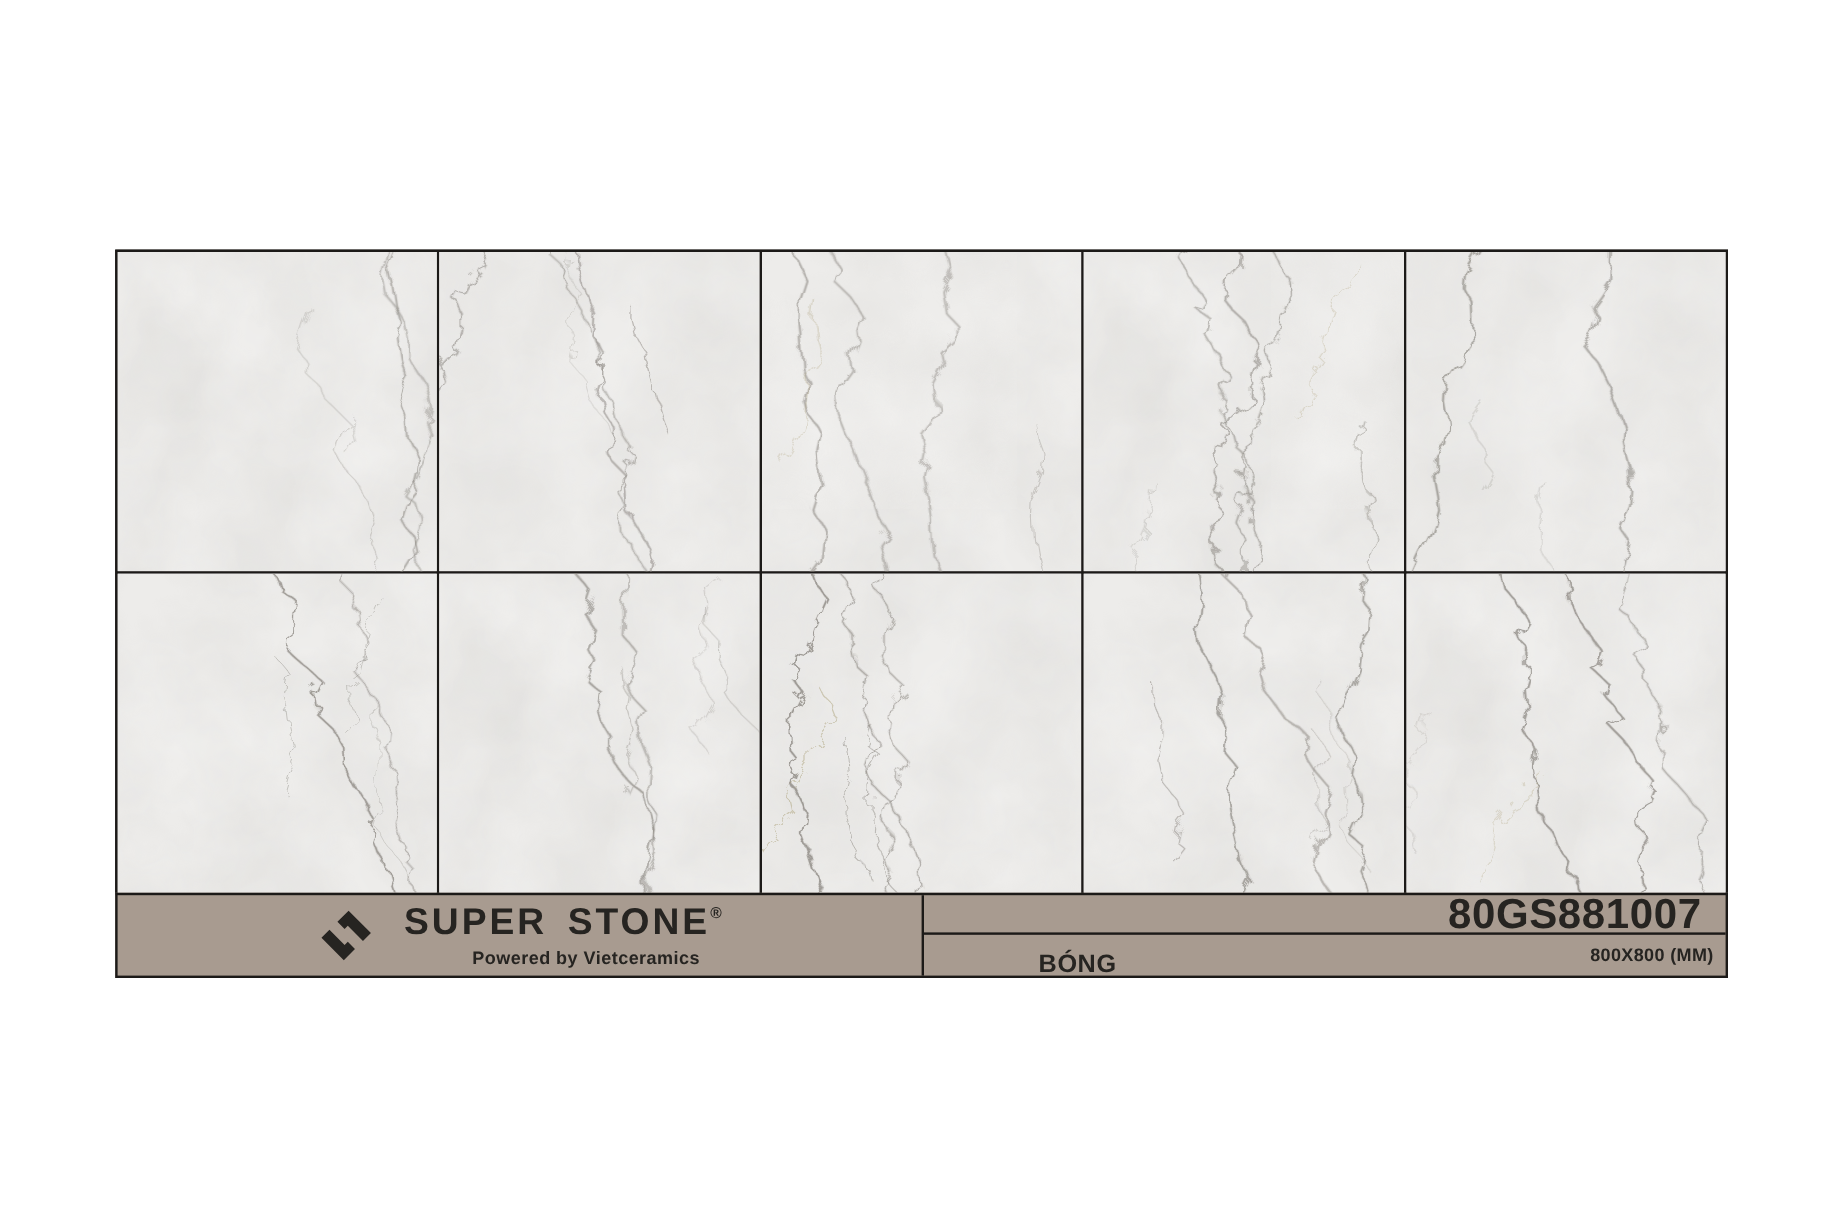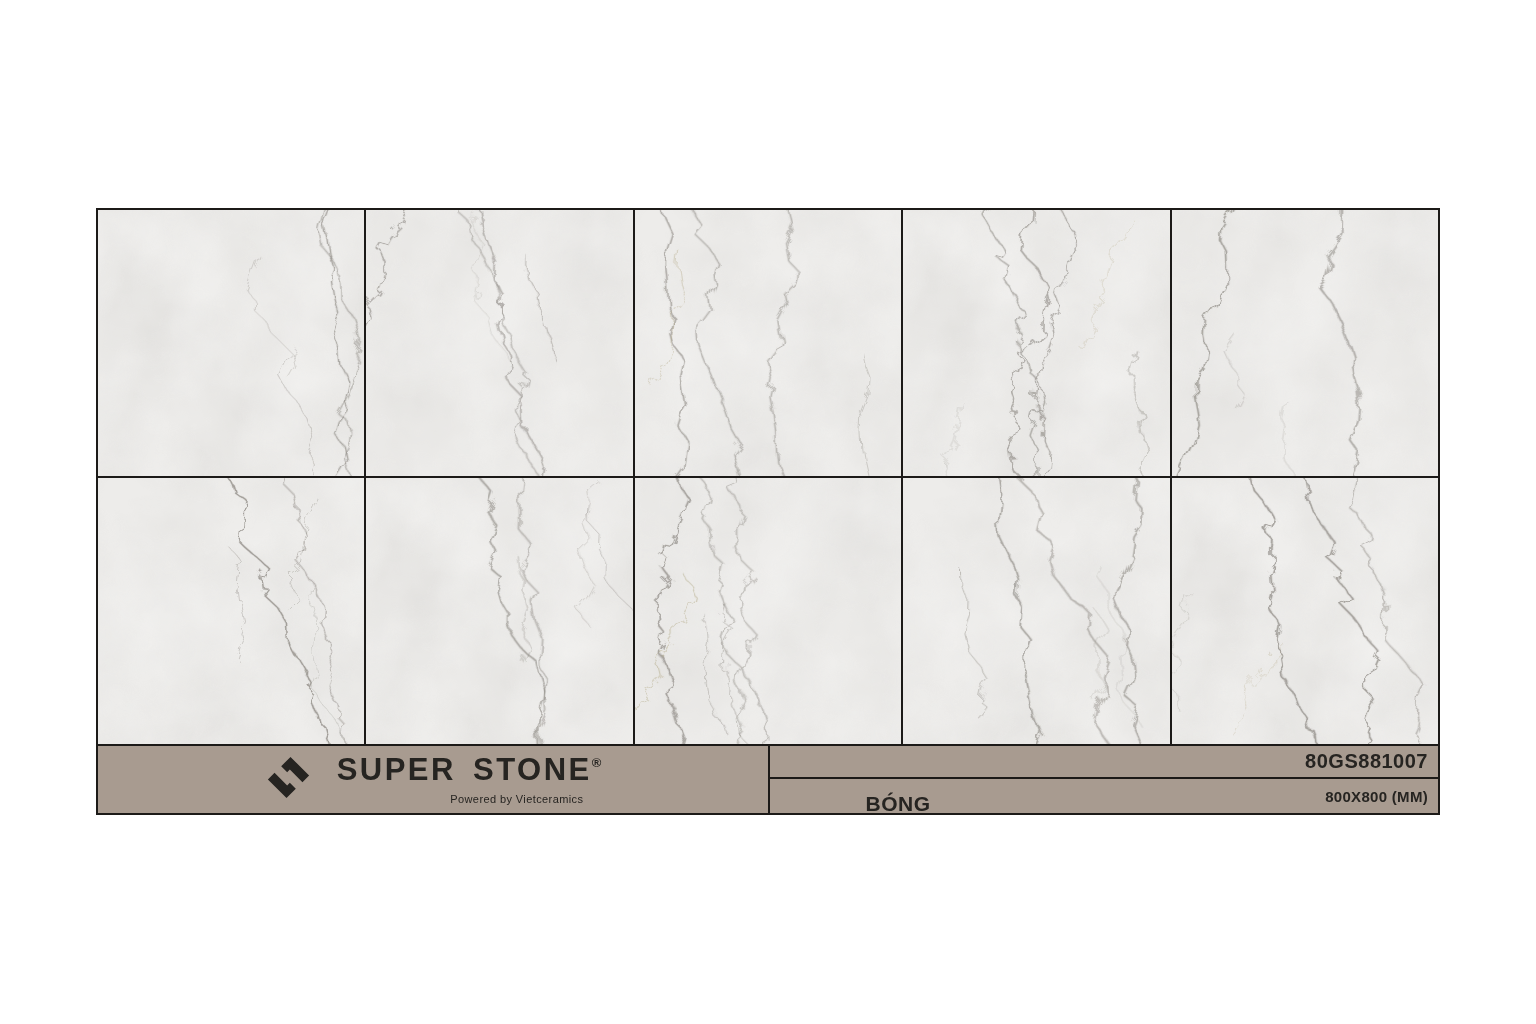--- a/index.html
+++ b/index.html
@@ -35,45 +35,45 @@
   }
   .footer-left {
     width: 672px; height: 100%;
     border-right: 2px solid #1c1a18;
     display: flex; align-items: center; justify-content: center;
   }
   .footer-right { flex: 1; display: flex; flex-direction: column; }
   .code-row {
     height: 33px; border-bottom: 2px solid #1c1a18;
     display: flex; align-items: center; justify-content: flex-end;
-    padding: 0 10px;
-    font-size: 20px; font-weight: bold; letter-spacing: 0.5px;
+    padding: 0 20px;
+    font-size: 35px; font-weight: bold; letter-spacing: 0.5px;
   }
   .spec-row { flex: 1; position: relative; display: flex; align-items: center; }
   .finish {
     position: absolute; left: 0; top: 16px; bottom: 0; width: 256px;
     display: flex; align-items: center; justify-content: center;
     font-size: 21px; font-weight: bold; letter-spacing: 0.5px;
   }
   .size {
     margin-left: auto; padding-right: 10px;
     font-size: 15px; font-weight: bold; letter-spacing: 0.3px;
   }
 
   
-  .logo { display: flex; align-items: flex-start; gap: 25px; }
+  .logo { display: flex; align-items: center; gap: 25px; }
   .logo-icon svg { width: 47px; height: 47px; display: block; }
   .logo-text { display: flex; flex-direction: column; }
   .brand-line {
     font-size: 31px; font-weight: bold; letter-spacing: 2.5px; word-spacing: 6px;
     line-height: 1.05; white-space: nowrap; color: #262421;
   }
   .brand-line sup { font-size: 13px; letter-spacing: 0; vertical-align: 13px; }
   .tagline {
-    font-size: 11px; font-weight: normal; letter-spacing: 0.4px;
+    font-size: 15px; font-weight: bold; letter-spacing: 0.4px;
     text-align: right; padding-right: 18px; margin-top: 6px; color: #262421;
   }
 
   .svg-defs { position: absolute; width: 0; height: 0; overflow: hidden; }
 </style>
 </head>
 <body>
 
 <svg class="svg-defs" aria-hidden="true">
   <defs>

